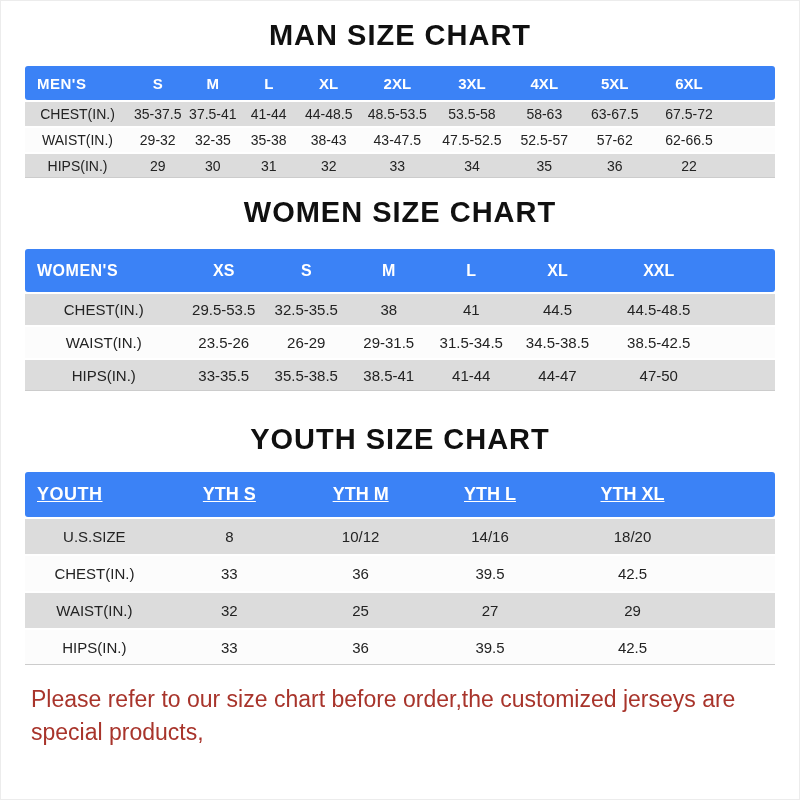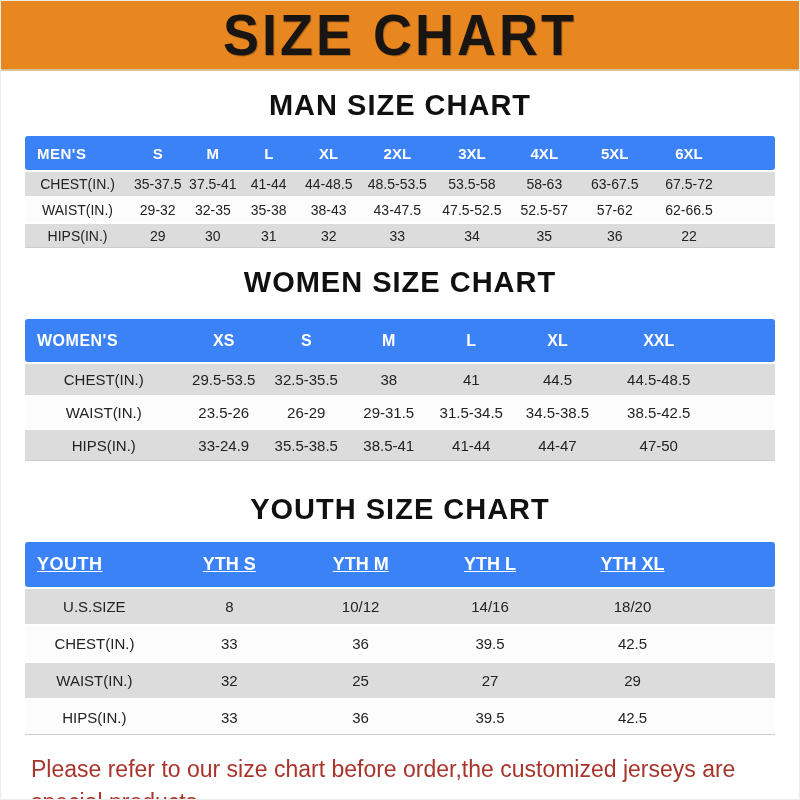--- a/index.html
+++ b/index.html
@@ -92,23 +92,20 @@
     font-size: 23px;
     line-height: 1.43;
   }
   .disclaimer p { margin: 0; }
 </style>
 </head>
 <body>
 
 <div class="page">
 
-  <header class="banner" style="background: rgb(232, 134, 31);">
-    <h1 style="color: rgb(24, 21, 18);">SIZE CHART</h1>
-  </header>
 
   <main id="sections">
       <section class="chart-section men">
         <h2 class="section-heading">MAN SIZE CHART</h2>
         <table class="size-table men">
           <colgroup>
             <col style="width: 14%;">
             <col style="width: 7.4%;">
             <col style="width: 7.3%;">
             <col style="width: 7.6%;">
@@ -219,21 +216,21 @@
               <td>23.5-26</td>
               <td>26-29</td>
               <td>29-31.5</td>
               <td>31.5-34.5</td>
               <td>34.5-38.5</td>
               <td>38.5-42.5</td>
               <td></td>
             </tr>
             <tr class="shaded">
               <td class="row-label">HIPS(IN.)</td>
-              <td>33-24.9</td>
+              <td>33-35.5</td>
               <td>35.5-38.5</td>
               <td>38.5-41</td>
               <td>41-44</td>
               <td>44-47</td>
               <td>47-50</td>
               <td></td>
             </tr>
           </tbody>
         </table>
       </section>

